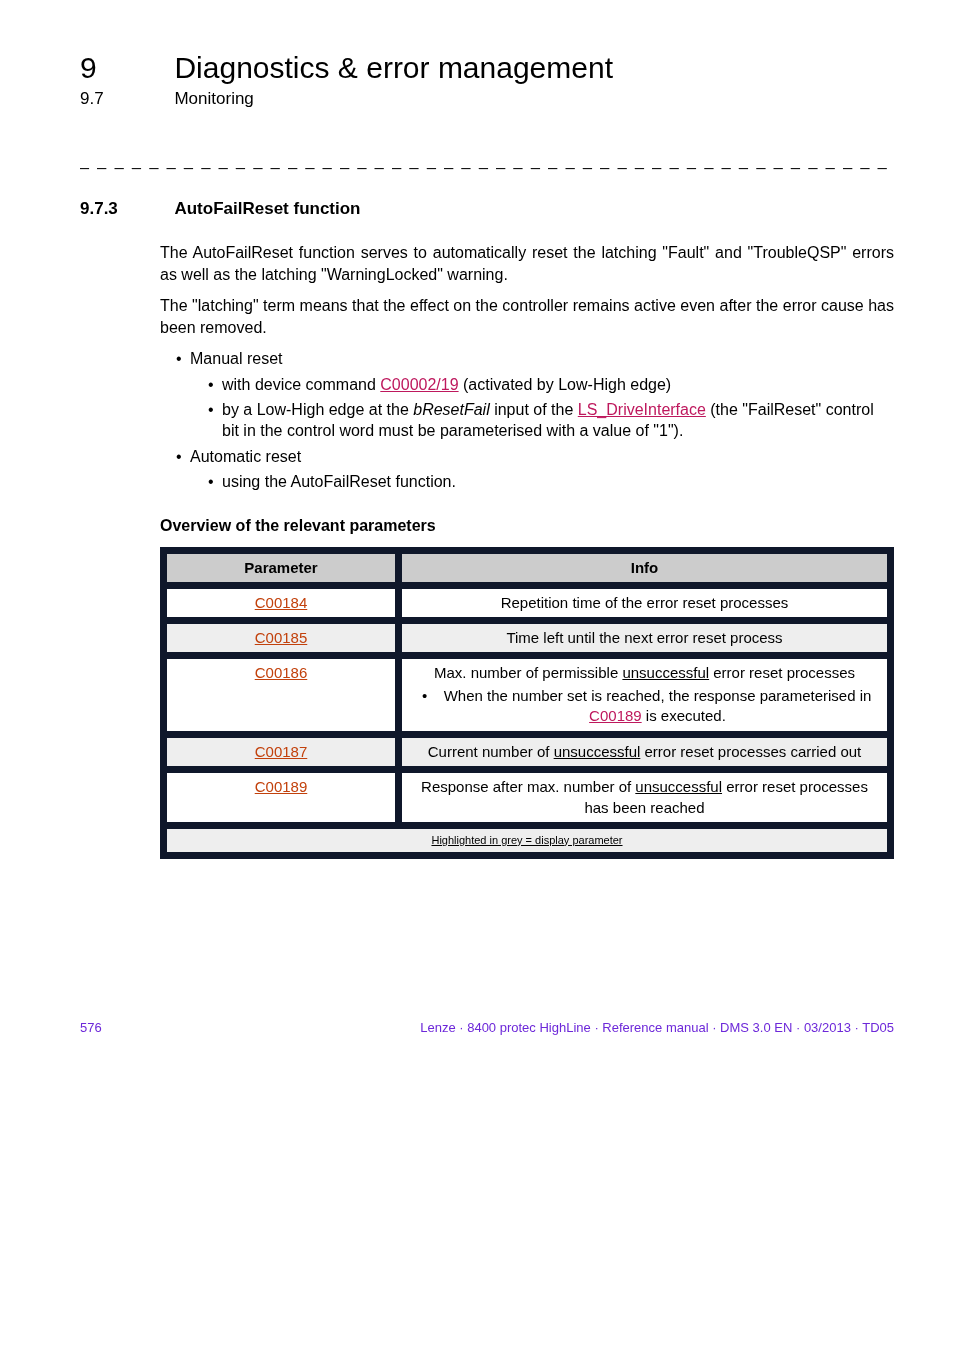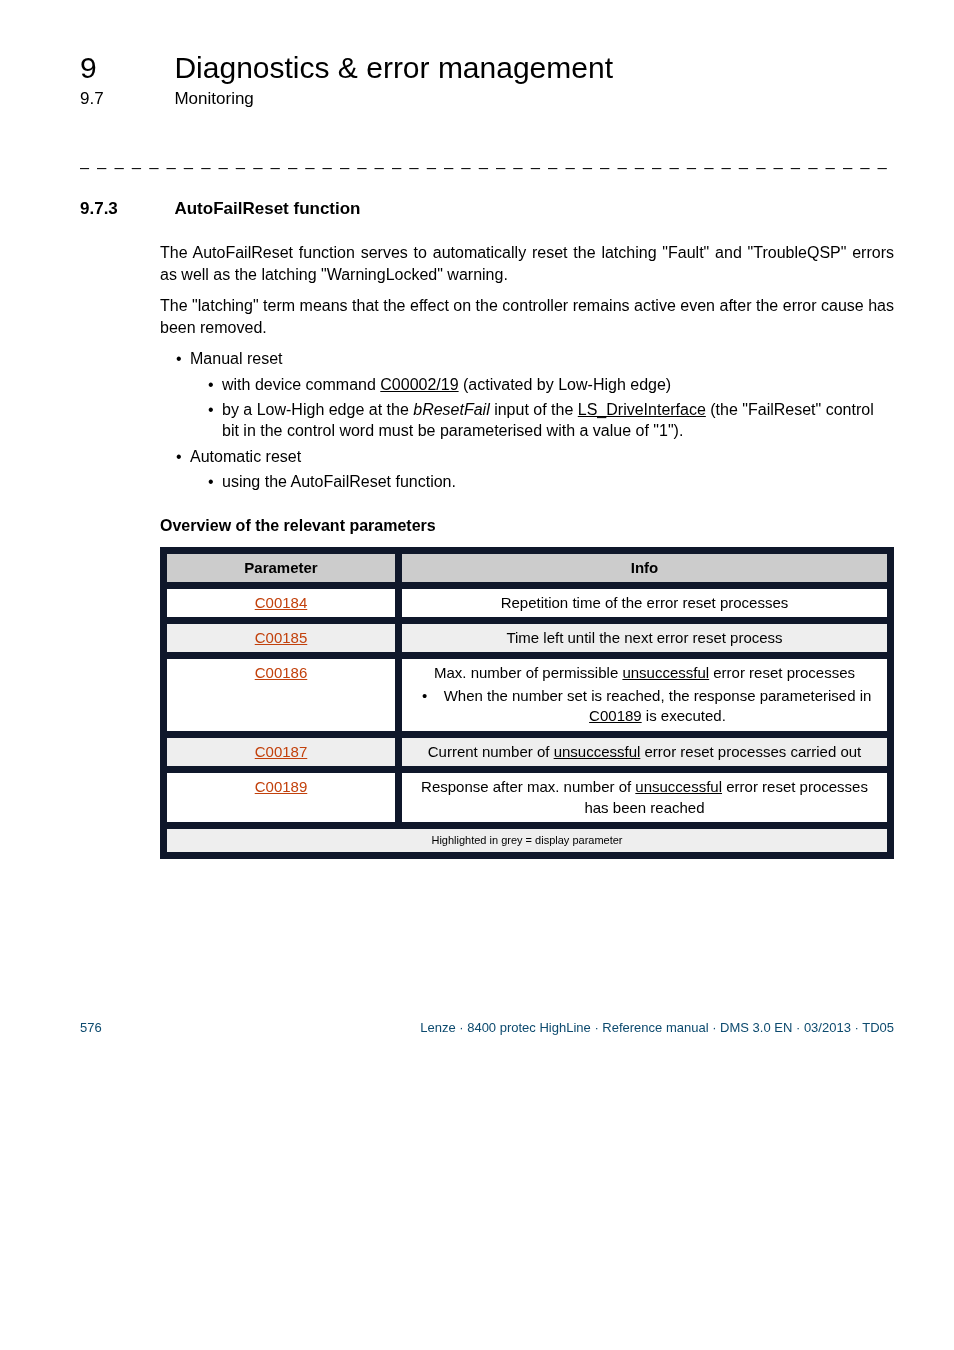--- a/index.html
+++ b/index.html
@@ -123,21 +123,21 @@
     padding-left: 14px;
     margin: 3px 0;
   }
   ul.lvl2 > li::before {
     content: "•";
     position: absolute;
     left: 0;
     top: 0;
     font-size: 16px;
   }
-  .link { color: #000000; text-decoration: underline; }
+  .link { color: #be185d; text-decoration: underline; }
   .subhead {
     font-weight: 700;
     margin: 22px 0 10px 0;
     font-size: 16px;
   }
   table.param {
     border-collapse: collapse;
     width: 100%;
     table-layout: fixed;
   }
@@ -172,28 +172,29 @@
   .tbl-bullets > li::before {
     content: "•";
     position: absolute;
     left: 0;
     top: 0;
   }
   tr.footnote td {
     background: #eee;
     font-size: 11px;
     padding: 4px 14px;
+    text-decoration: underline;
   }
   .footer {
     position: absolute;
     bottom: 38px;
     left: 80px;
     right: 60px;
     font-size: 13px;
-    color: #0c4a6e;
+    color: #6d28d9;
     display: flex;
     justify-content: space-between;
   }
   .italic { font-style: italic; }
   .underline { text-decoration: underline; }
 </style>
 </head>
 <body>
 
 <div class="page">

